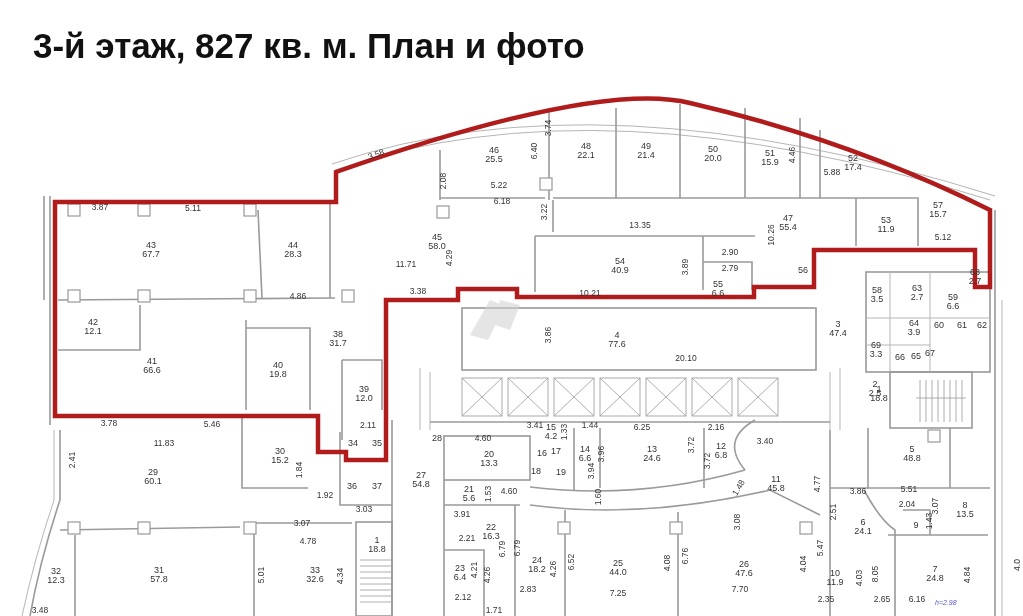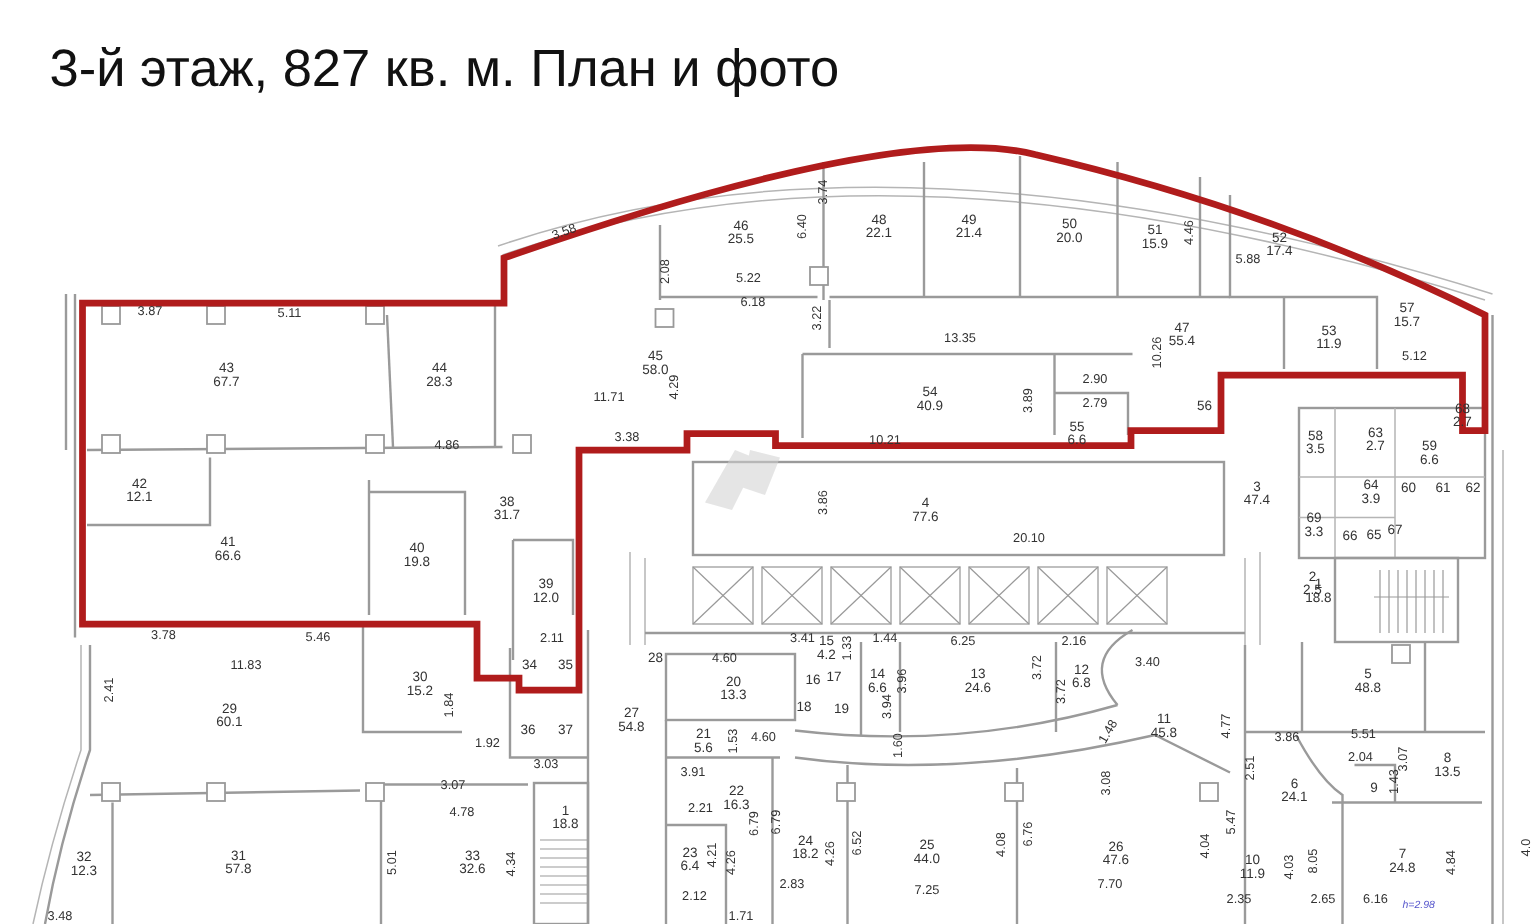--- a/index.html
+++ b/index.html
@@ -1,17 +1,17 @@
 <!DOCTYPE html>
 <html><head>
 <meta charset="utf-8">
 <style>
   html, body { margin: 0; padding: 0; background: #ffffff; }
   body { width: 1023px; height: 616px; overflow: hidden; position: relative; font-family: "Liberation Sans", sans-serif; }
-  .title { position: absolute; left: 33px; top: 26px; font-family: "Liberation Sans", sans-serif; font-weight: normal; font-size: 35px; color: #111; letter-spacing: 0px; white-space: nowrap; }
+  .title { position: absolute; left: 33px; top: 26px; font-family: "Liberation Sans", sans-serif; font-weight: bold; font-size: 35px; color: #111; letter-spacing: 0px; white-space: nowrap; }
   svg.plan { position: absolute; left: 0; top: 0; }
   .wall { stroke: #9a9a9a; stroke-width: 1.6; fill: none; }
   .wall2 { stroke: #b5b5b5; stroke-width: 1; fill: none; }
   .col { fill: #fff; stroke: #999; stroke-width: 1.2; }
   .boundary { stroke: #b01c1c; stroke-width: 4.5; fill: none; stroke-linejoin: miter; }
   .rn { font-family: "Liberation Sans", sans-serif; font-size: 9px; fill: #333; text-anchor: middle; }
   .dim { font-family: "Liberation Sans", sans-serif; font-size: 8.5px; fill: #333; text-anchor: middle; }
   .note { font-family: "Liberation Sans", sans-serif; font-size: 7px; fill: #5555cc; font-style: italic; }
   .lift { stroke: #aaa; stroke-width: 1; fill: #fff; }
   .stair { stroke: #999; stroke-width: 0.8; }

